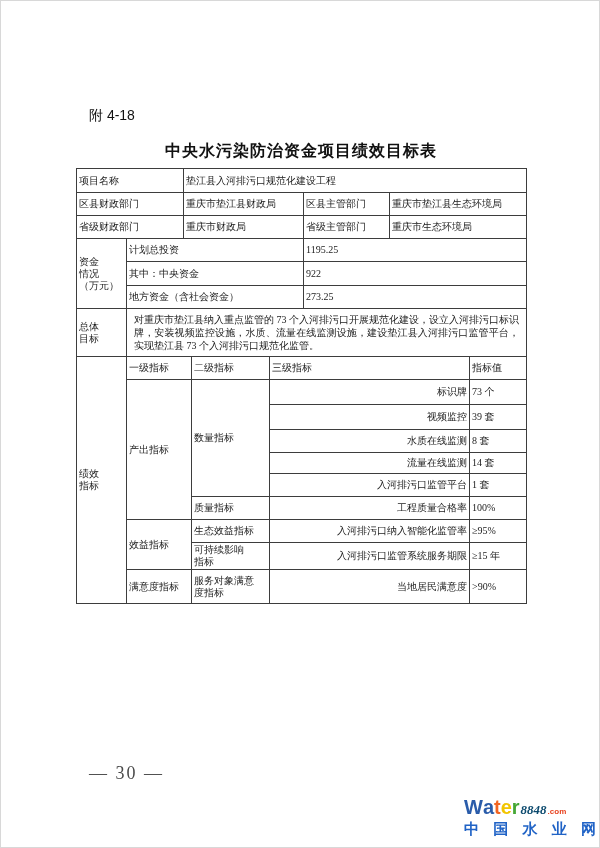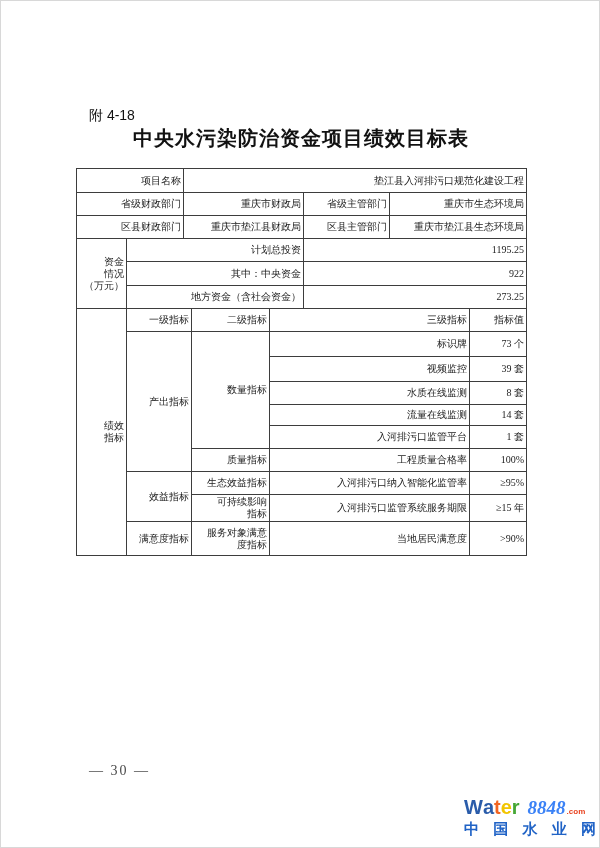--- a/index.html
+++ b/index.html
@@ -12,61 +12,61 @@
     font-family:"Liberation Serif","DejaVu Serif",serif;
     color:#1c1c1c;
     overflow:hidden;
   }
   .attachment {
     position:absolute; left:88px; top:106px;
     font-family:"Liberation Sans","DejaVu Sans",sans-serif;
     font-weight:normal; font-size:14px; color:#111;
   }
   .doc-title {
-    position:absolute; left:0; top:124px; width:600px;
+    position:absolute; left:0; top:140px; width:600px;
     text-align:center;
     font-family:"Liberation Sans","DejaVu Sans",sans-serif;
-    font-weight:bold; font-size:20px; letter-spacing:1px; color:#111;
+    font-weight:bold; font-size:16px; letter-spacing:1px; color:#111;
   }
   .table-wrap { position:absolute; left:75px; top:167px; width:450px; }
   table { border-collapse:collapse; table-layout:fixed; width:450px; }
   table + table { margin-top:-1px; }
   td {
     border:1px solid #3d3d3d;
     font-size:10px; line-height:12px;
-    text-align:right; vertical-align:middle;
+    text-align:left; vertical-align:middle;
     padding:1px 2px;
     color:#1c1c1c;
     overflow:hidden;
   }
   td.pre { white-space:pre-line;margin-left:44px; }
   td.left { text-align:right; padding-left:12px; }
   td.goal {
     text-align:justify; padding:4px 7px; line-height:13px;
   }
   .page-number {
     position:absolute; left:88px; top:762px;
-    font-size:14px; color:#4a4a4a; letter-spacing:2px;
+    font-size:18px; color:#4a4a4a; letter-spacing:2px;
   }
   
   .wm {
     position:absolute; left:463px; top:796px; width:132px;
     font-family:"Liberation Sans","DejaVu Sans",sans-serif;
     line-height:1;
   }
   .wm-brand { display:flex; align-items:baseline; white-space:nowrap; }
   .wm-letter { font-weight:bold; font-size:20px; }
   .l-blue   { color:#2a5caa; }
   .l-orange { color:#f26522; }
   .l-yellow { color:#f2c500; }
   .l-green  { color:#45a735; }
   .wm-num {
     font-family:"Liberation Serif","DejaVu Serif",serif;
-    font-style:italic; font-weight:bold; font-size:19px; color:#3b82f6;
-    margin-left:8px;
+    font-style:italic; font-weight:bold; font-size:13px; color:#0c4a6e;
+    margin-left:1px;
   }
   .wm-dom { font-weight:bold; font-size:8px; color:#e8421f; margin-left:1px; }
   .wm-sub {
     margin-top:4px; display:flex; justify-content:space-between;
     font-weight:bold; font-size:15px; color:#2063c6;
   }
 </style>
 </head>
 <body>
 
@@ -84,30 +84,30 @@
           <col style="width:120px">
           <col style="width:86px">
           <col style="width:137px">
         </colgroup>
       <tbody>
           <tr style="height:24px">
         <td>项目名称</td>
         <td colspan="3">垫江县入河排污口规范化建设工程</td>
       </tr>
       <tr style="height:23px">
+        <td>区县财政部门</td>
+        <td>重庆市垫江县财政局</td>
+        <td>区县主管部门</td>
+        <td>重庆市垫江县生态环境局</td>
+      </tr>
+      <tr style="height:23px">
         <td>省级财政部门</td>
         <td>重庆市财政局</td>
         <td>省级主管部门</td>
         <td>重庆市生态环境局</td>
-      </tr>
-      <tr style="height:23px">
-        <td>区县财政部门</td>
-        <td>重庆市垫江县财政局</td>
-        <td>区县主管部门</td>
-        <td>重庆市垫江县生态环境局</td>
       </tr>
     </tbody>
       </table>
 
     <table>
       <colgroup>
           <col style="width:50px">
           <col style="width:177px">
           <col style="width:223px">
         </colgroup>
@@ -123,20 +123,33 @@
         <td>其中：中央资金</td>
         <td>922</td>
       </tr>
       <tr style="height:23px">
         <td>地方资金（含社会资金）</td>
         <td>273.25</td>
       </tr>
     </tbody>
       </table>
 
+    <table>
+      <colgroup>
+          <col style="width:50px">
+          <col style="width:400px">
+        </colgroup>
+      <tbody>
+          <tr style="height:38px">
+        <td class="pre">总体
+目标</td>
+        <td class="goal">对重庆市垫江县纳入重点监管的 73 个入河排污口开展规范化建设，设立入河排污口标识牌，安装视频监控设施，水质、流量在线监测设施，建设垫江县入河排污口监管平台，实现垫江县 73 个入河排污口规范化监管。</td>
+      </tr>
+    </tbody>
+      </table>
 
     <table>
       <colgroup>
           <col style="width:50px">
           <col style="width:65px">
           <col style="width:78px">
           <col style="width:200px">
           <col style="width:57px">
         </colgroup>
       <tbody>

